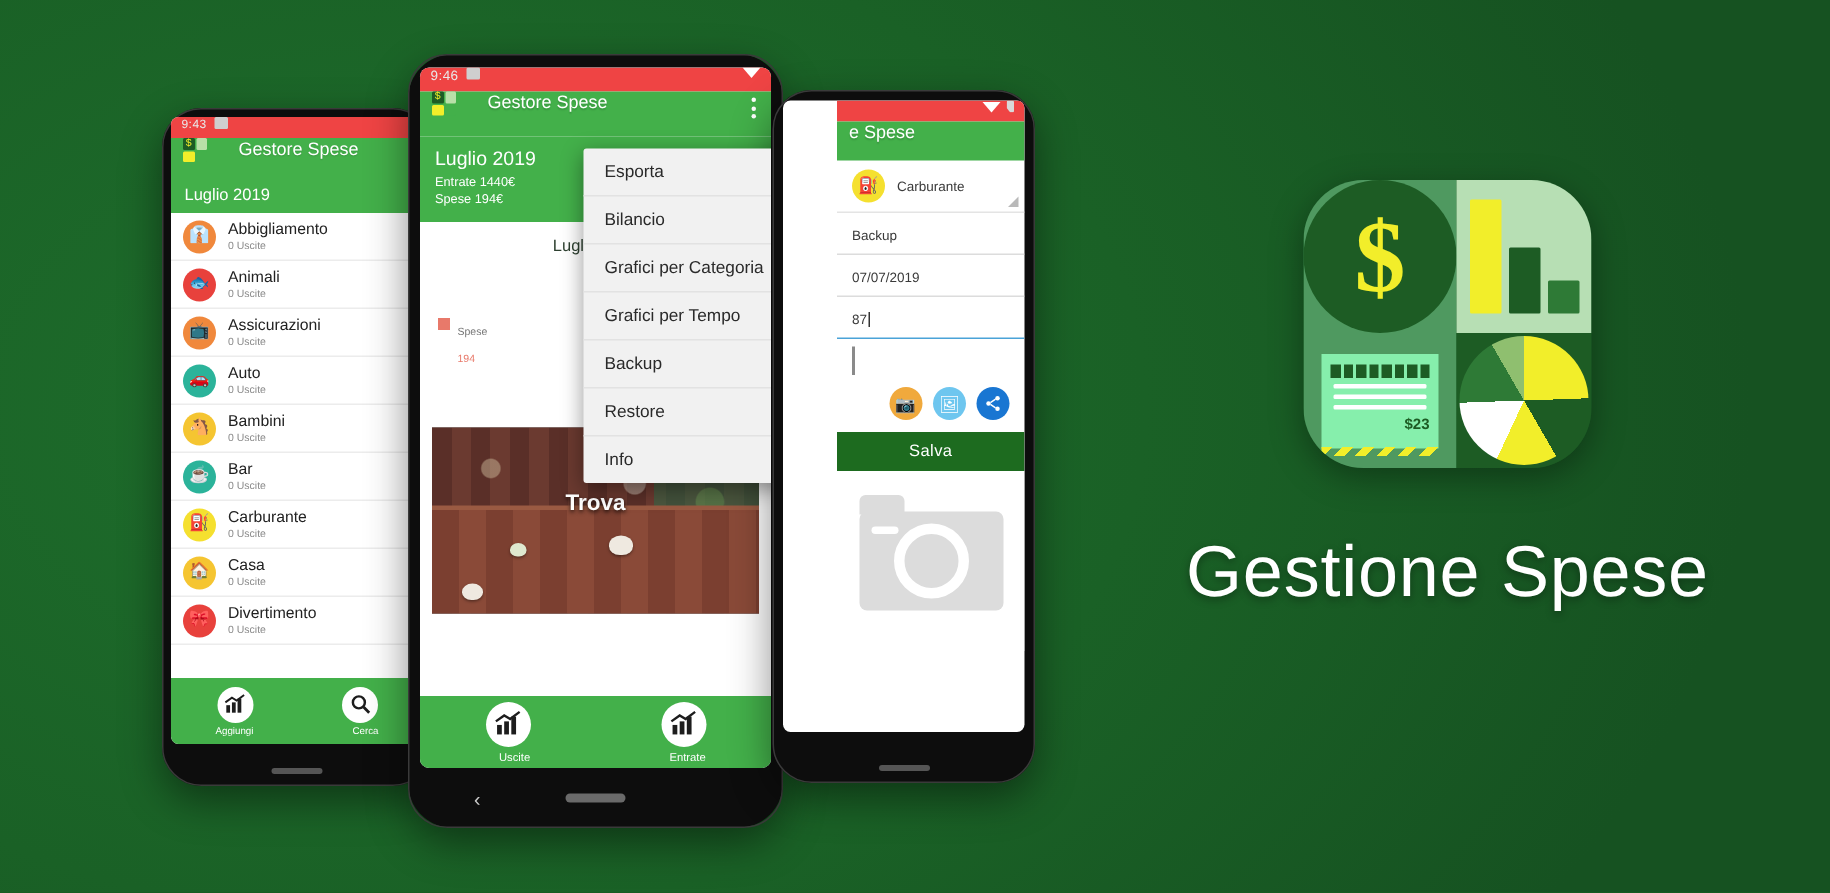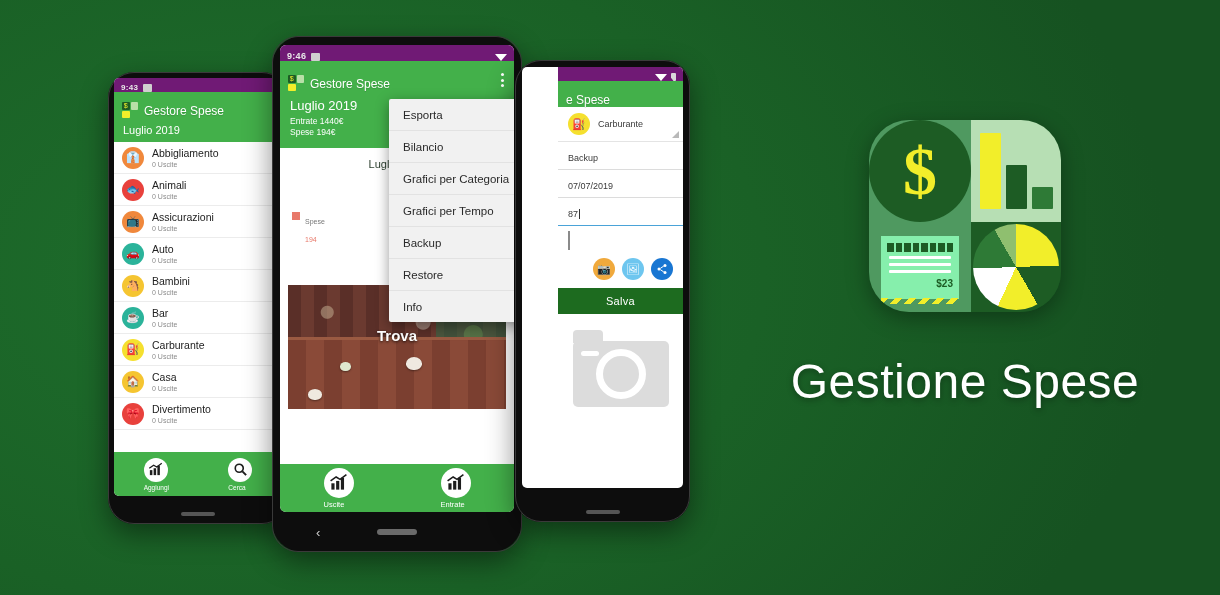--- a/index.html
+++ b/index.html
@@ -14,30 +14,30 @@
     background:
       radial-gradient(ellipse 900px 620px at 22% 46%, #1e6e2c 0%, #1a6126 55%, #165221 100%),
       #17591f;
   }
   
   .phone{position:absolute;border-radius:26px;background:#0d0d0d;
          box-shadow:0 10px 28px rgba(0,0,0,.45);}
   .phone .bezel{position:absolute;inset:0;border-radius:26px;
          border:1px solid #3a3a3a;pointer-events:none;}
   .screen{position:absolute;background:#fff;overflow:hidden;}
-  .statusbar{background:#701a75;color:#e9e9e9;display:flex;align-items:flex-end;
-             gap:5px;padding:0 7px;font-size:9px;letter-spacing:.3px;font-weight:bold;}
+  .statusbar{background:#ef4444;color:#e9e9e9;display:flex;align-items:flex-start;
+             gap:5px;padding:0 7px;font-size:9px;letter-spacing:.3px;}
   .statusbar .sb-right{margin-left:auto;display:flex;gap:4px;align-items:center;}
   .wifi{width:0;height:0;border-left:6px solid transparent;border-right:6px solid transparent;
         border-top:7px solid #fff;}
   .batt{width:5px;height:8px;background:#d9d9d9;border-radius:1px;
         clip-path:polygon(0 0,100% 0,100% 100%,50% 100%,0 60%);}
   .sb-img{width:9px;height:8px;background:#cfcfcf;border-radius:1px;}
-  .appbar{background:#43b04a;color:#fff;display:flex;align-items:flex-end;
-          gap:6px;padding:0 8px;font-weight:400;}
+  .appbar{background:#43b04a;color:#fff;display:flex;align-items:flex-start;
+          gap:21px;padding:0 8px;font-weight:400;}
   .appbar .title{font-size:12px;text-shadow:0 1px 1px rgba(0,0,0,.15);}
   .kebab{margin-left:auto;display:flex;flex-direction:column;gap:2.5px;padding:4px 2px;}
   .kebab i{width:3px;height:3px;border-radius:50%;background:#fff;display:block;}
   
   .minilogo{display:grid;grid-template-columns:1fr 1fr;grid-template-rows:1fr 1fr;
             gap:1px;width:16px;height:16px;flex:0 0 auto;}
   .minilogo span{display:block;border-radius:1px;}
   .ml1{background:#1d5c24;} .ml2{background:#b9e0a8;}
   .ml3{background:#f2ee2a;} .ml4{background:#43b04a;}
   .minilogo .gl{color:#f2ee2a;font-size:7px;line-height:1;display:flex;
@@ -51,21 +51,21 @@
   .catlist{background:#fff;}
   .catrow{display:flex;align-items:center;gap:8px;padding:4.5px 8px;
           border-bottom:1px solid #ececec;}
   .caticon{width:22px;height:22px;border-radius:50%;flex:0 0 auto;
            display:flex;align-items:center;justify-content:center;
            font-size:11px;line-height:1;}
   .catname{font-size:10.5px;color:#222;line-height:1.15;}
   .catsub{font-size:7px;color:#8b8b8b;margin-top:1px;}
   .bottomnav{position:absolute;left:0;right:0;bottom:0;height:44px;background:#43b04a;
              display:flex;align-items:center;justify-content:space-around;}
-  .navitem{display:flex;flex-direction:column;align-items:flex-start;gap:2px;}
+  .navitem{display:flex;flex-direction:column;align-items:flex-end;gap:2px;}
   .navcircle{width:24px;height:24px;border-radius:50%;background:#fff;
              display:flex;align-items:center;justify-content:center;}
   .navlabel{font-size:6.5px;color:#fff;}
   .homebar{position:absolute;left:50%;transform:translateX(-50%);bottom:8px;
            width:34px;height:4px;border-radius:3px;background:#555;}
   
   #phoneMid{left:272px;top:36px;width:250px;height:516px;border-radius:30px;}
   #phoneMid .screen{left:8px;top:9px;right:8px;bottom:40px;border-radius:6px;}
   #phoneMid .statusbar{height:16px;font-size:9px;}
   #phoneMid .appbar{height:30px;}

